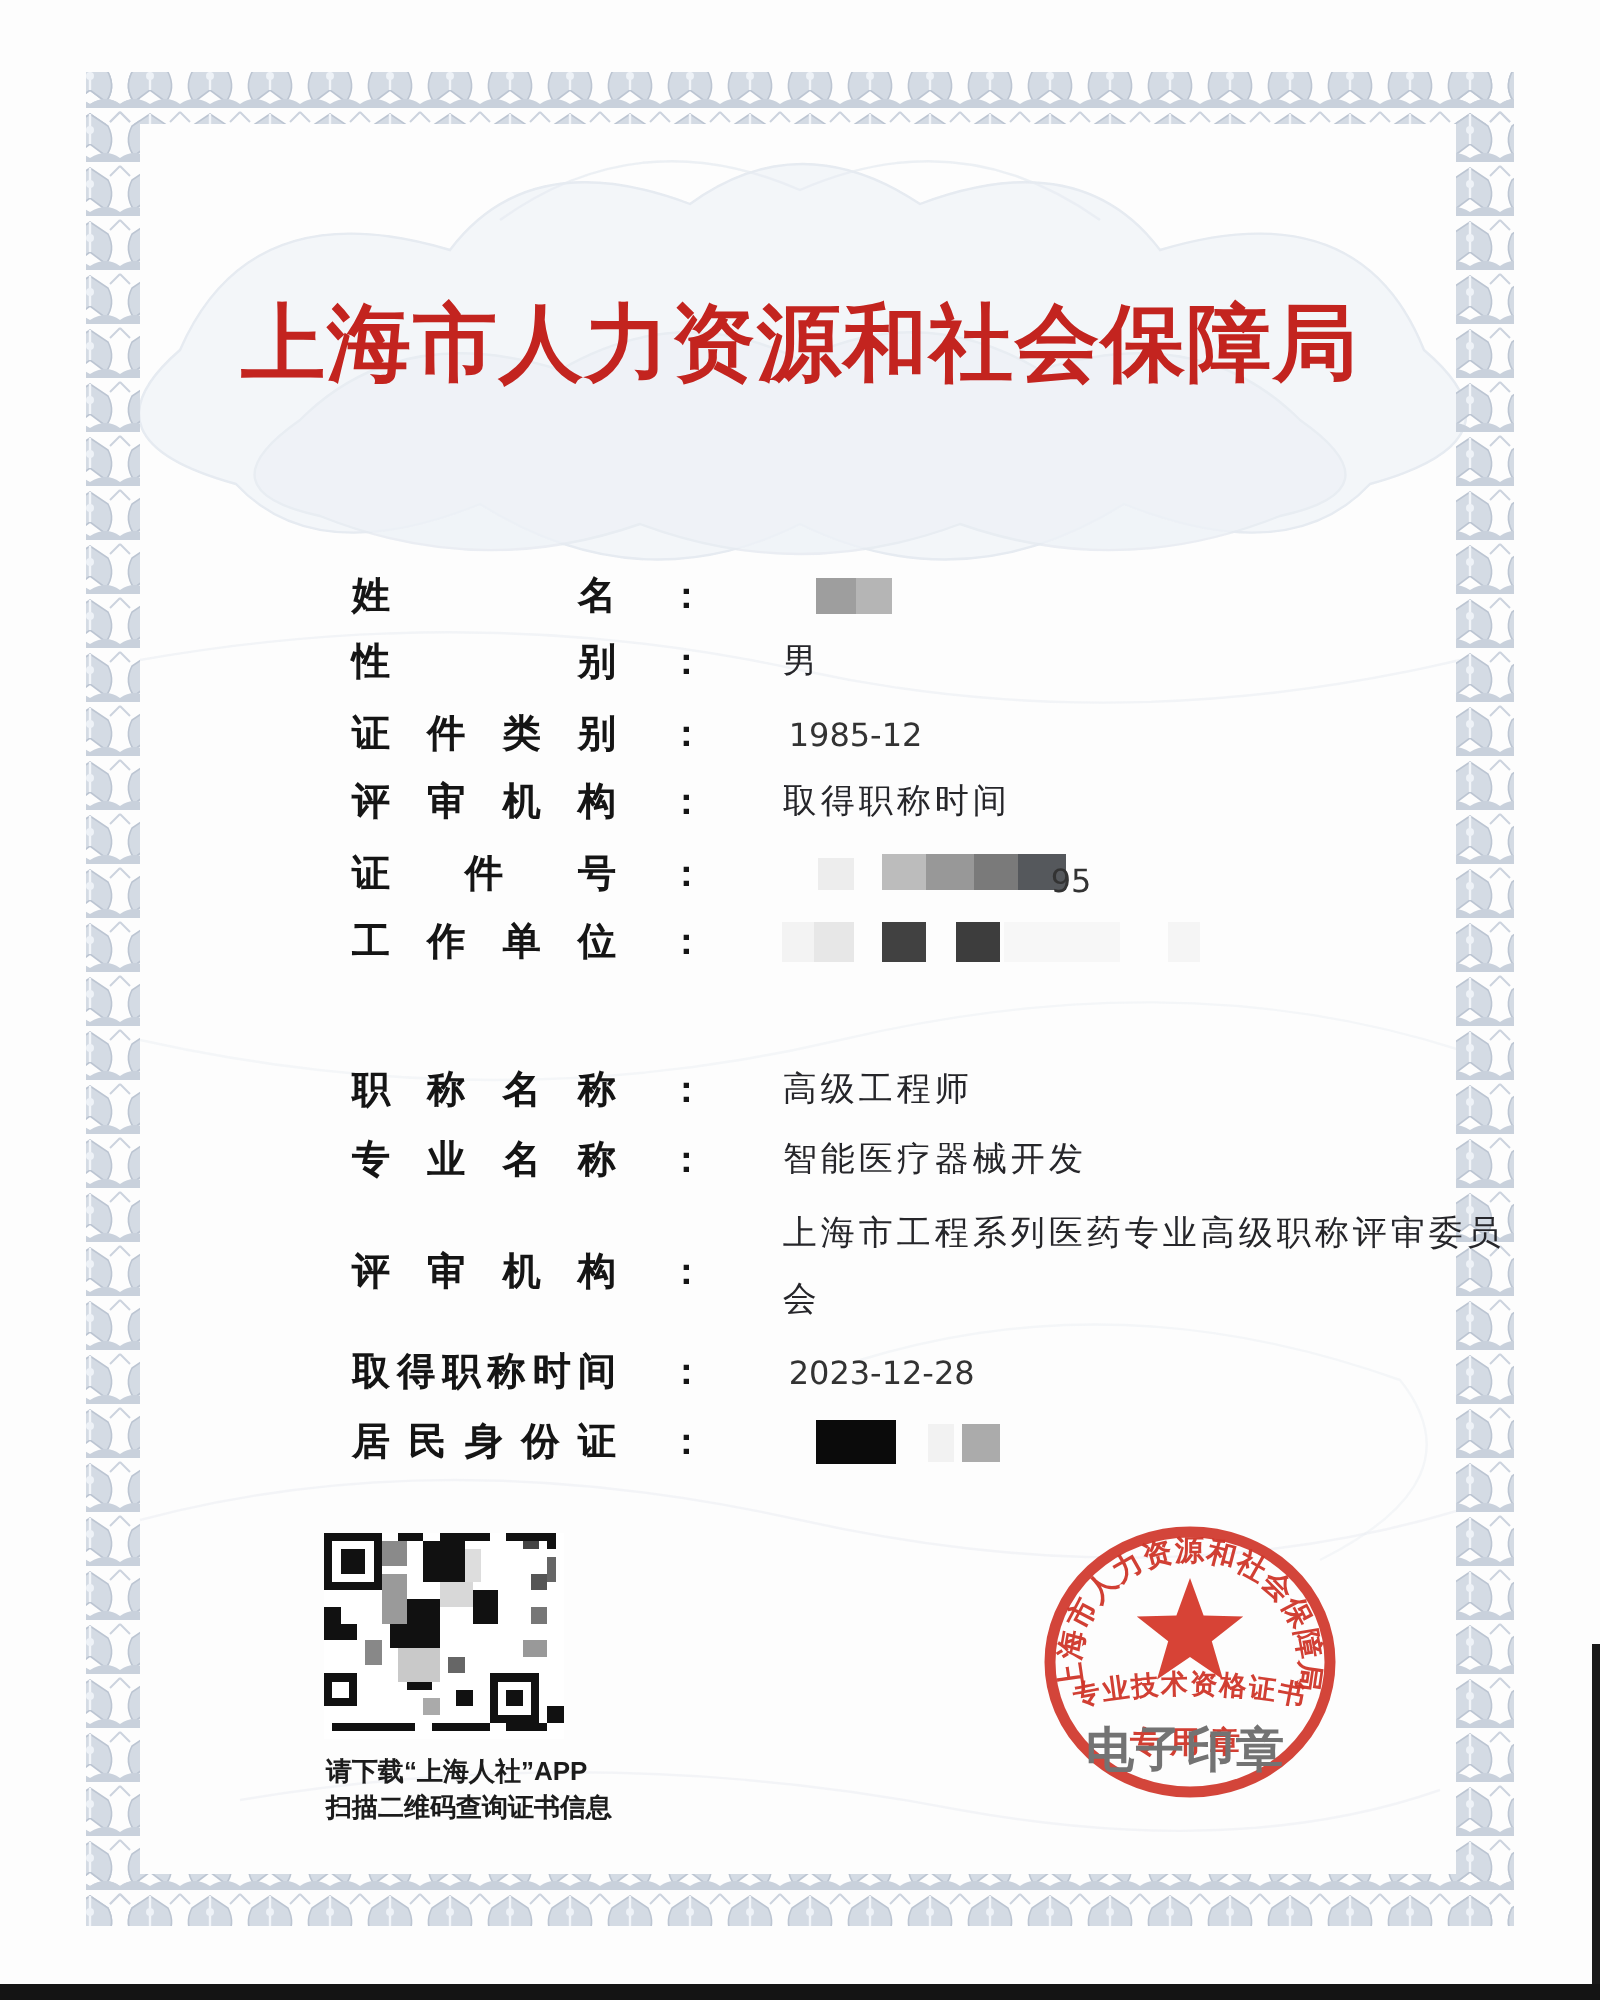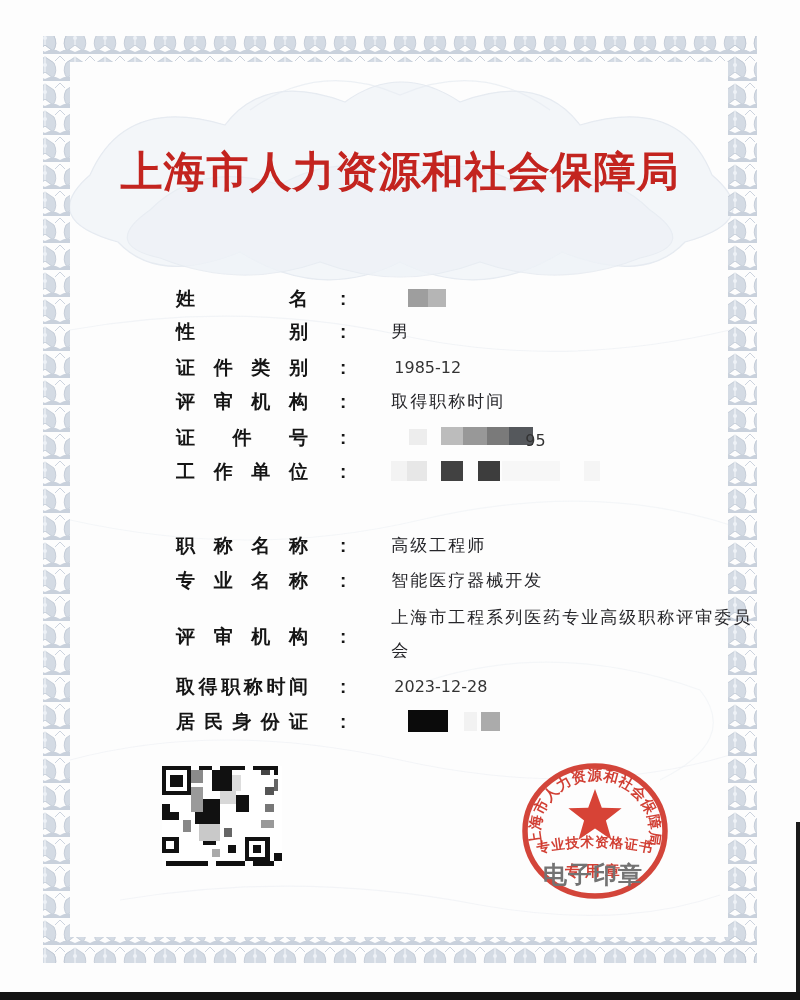--- a/index.html
+++ b/index.html
@@ -193,20 +193,24 @@
       <rect x="14" y="6" width="4" height="3" fill="#d8d8d8"></rect>
       <rect x="9" y="14" width="5" height="4" fill="#c9c9c9"></rect>
       <rect x="15" y="15" width="2" height="2" fill="#666666"></rect>
       <rect x="5" y="13" width="2" height="3" fill="#888888"></rect>
       <rect x="12" y="20" width="2" height="2" fill="#aaaaaa"></rect>
       <rect x="25" y="9" width="2" height="2" fill="#777777"></rect>
       <rect x="24" y="13" width="3" height="2" fill="#999999"></rect>
     </g>
   </svg>
 
+  <div class="qr-caption">
+    <div>请下载“上海人社”APP</div>
+    <div>扫描二维码查询证书信息</div>
+  </div>
 
   <svg class="layer" style="left:500px;top:733px" width="200" height="200">
     <defs>
       <path id="sealArc" d="M 52.9 130.8 A 55 51 0 1 1 137.1 130.8" fill="none"></path>
       <path id="sealLine" d="M 32 121 Q 95 106 158 121" fill="none"></path>
     </defs>
     <ellipse cx="95" cy="98" rx="70" ry="65" fill="none" stroke="#cf3529" stroke-width="5.5" opacity="0.92"></ellipse>
     <polygon points="95,56 101.8,74.7 121.6,75.3 105.9,87.6 111.5,106.7 95,95.5 78.5,106.7 84.1,87.6 68.4,75.3 88.2,74.7" fill="#d5392b" opacity="0.95"></polygon>
     <text font-size="14.5" font-weight="700" fill="#cf3529" letter-spacing="0.5" opacity="0.95">
       <textPath href="#sealArc" startOffset="50%" text-anchor="middle">上海市人力资源和社会保障局</textPath>

